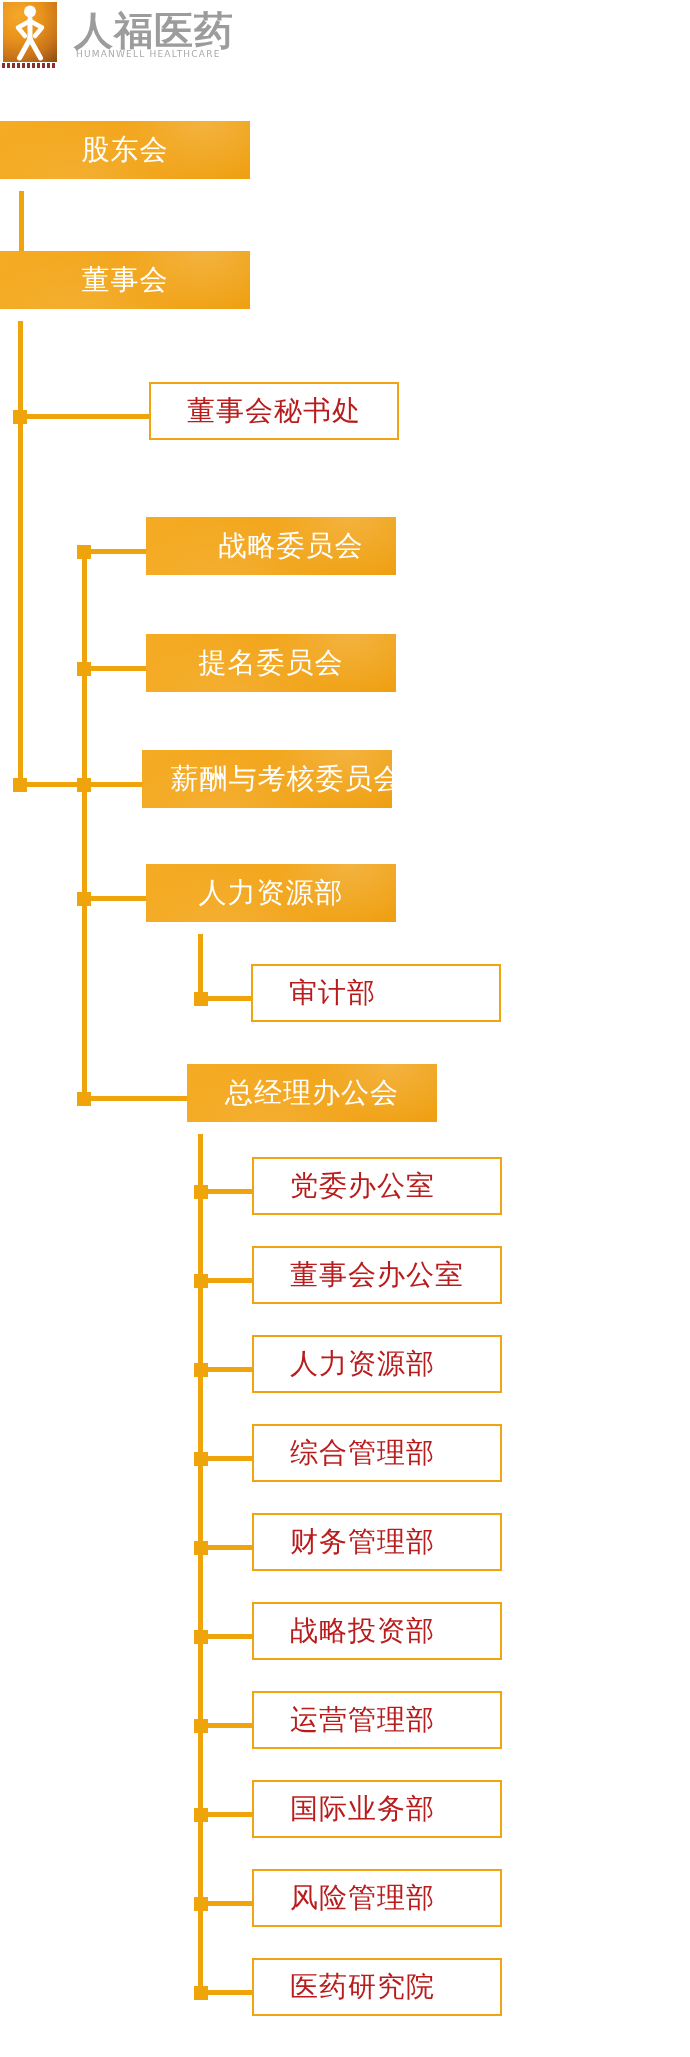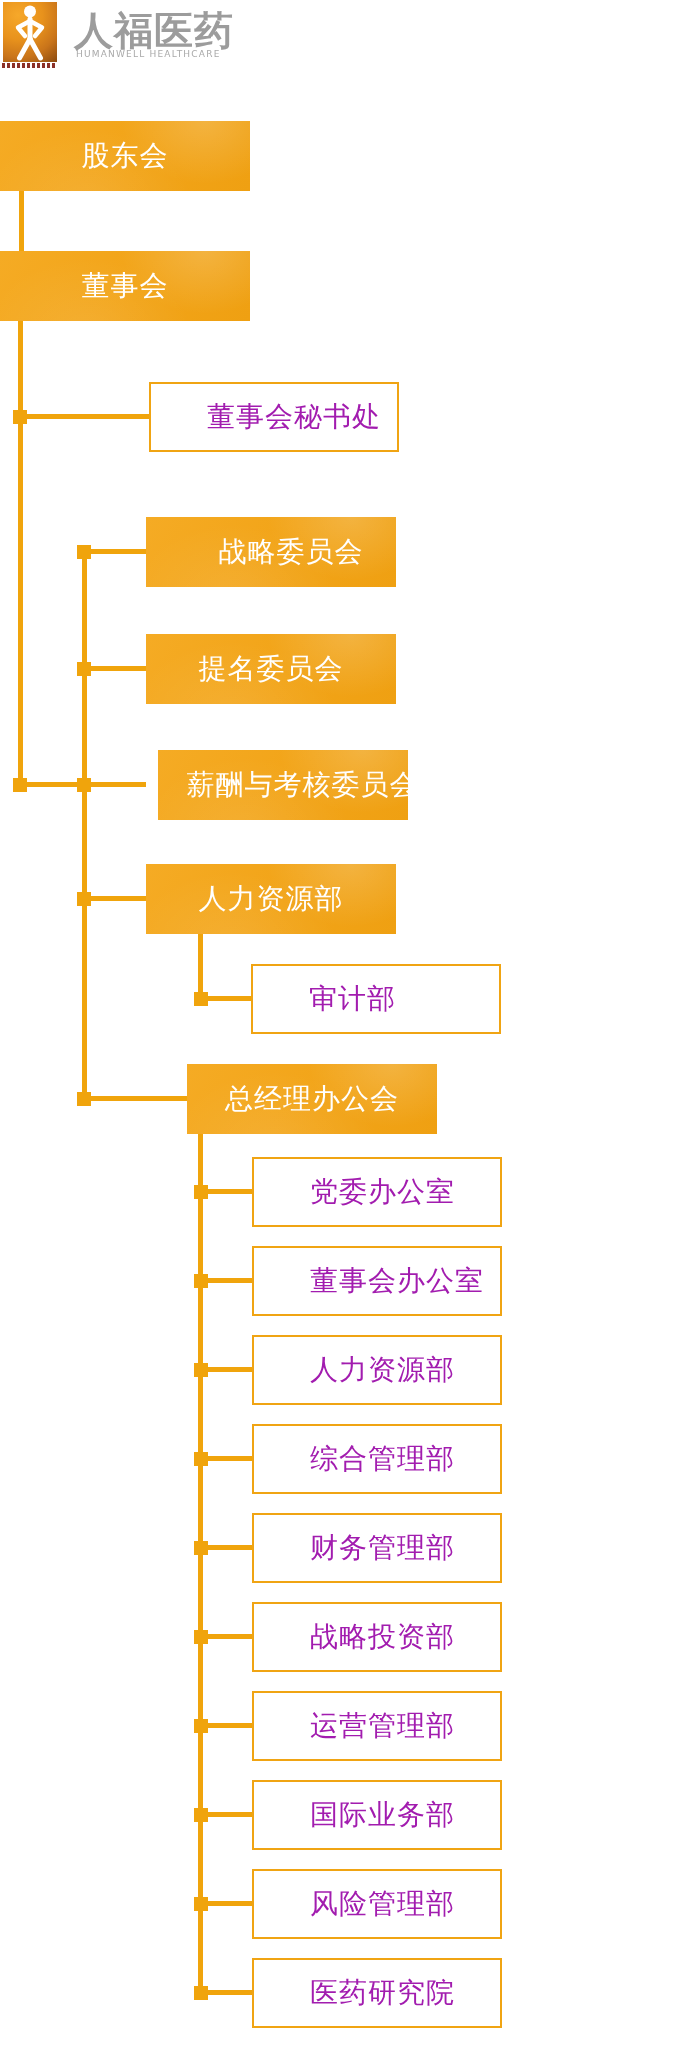--- a/index.html
+++ b/index.html
@@ -20,33 +20,33 @@
   .brand-cn{
     position:absolute;left:74px;top:4px;width:150px;
     font-size:39px;font-weight:bold;color:#9c9c9c;letter-spacing:1px;white-space:nowrap;
   }
   .brand-en{
     position:absolute;left:76px;top:49px;width:160px;
     font-size:9px;color:#a9a9a9;letter-spacing:1.2px;white-space:nowrap;
   }
   
   .box{
-    position:absolute;width:250px;height:70px;box-sizing:border-box;
+    position:absolute;width:250px;height:58px;box-sizing:border-box;
     display:flex;align-items:center;font-size:28px;letter-spacing:1px;white-space:nowrap;
   }
   .filled{
     justify-content:center;color:#ffffff;
     background:
       radial-gradient(120px 90px at 82% 0%,rgba(255,255,255,0.18),rgba(255,255,255,0) 70%),
       radial-gradient(150px 110px at 35% 120%,rgba(255,255,255,0.10),rgba(255,255,255,0) 70%),
       linear-gradient(115deg,#f5ab24 0%,#f2a418 55%,#efa012 100%);
   }
   .outlined{
-    background:#ffffff;border:2px solid #f0a413;color:#a21caf;
-    padding-left:56px;justify-content:flex-start;
+    background:#ffffff;border:2px solid #f0a413;color:#b91c1c;
+    padding-left:36px;justify-content:flex-start;
   }
   
   .vline,.hline,.node{position:absolute;background:#f0a40c;}
   .vline{width:5px;}
   .hline{height:5px;}
   .node{width:14px;height:14px;}
 </style>
 </head>
 <body>
 
@@ -107,21 +107,21 @@
 <div class="node" style="left:194px;top:1719px;"></div>
 <div class="node" style="left:194px;top:1808px;"></div>
 <div class="node" style="left:194px;top:1897px;"></div>
 <div class="node" style="left:194px;top:1986px;"></div>
 
 <div class="box filled" style="left:0;top:121px;">股东会</div>
 <div class="box filled" style="left:0;top:251px;">董事会</div>
 <div class="box outlined" style="left:149px;top:382px;">董事会秘书处</div>
 <div class="box filled" style="left:146px;top:517px;padding-left:40px;">战略委员会</div>
 <div class="box filled" style="left:146px;top:634px;">提名委员会</div>
-<div class="box filled" style="left:158px;top:750px;padding-left:39px;">薪酬与考核委员会</div>
+<div class="box filled" style="left:142px;top:750px;padding-left:39px;">薪酬与考核委员会</div>
 <div class="box filled" style="left:146px;top:864px;">人力资源部</div>
 <div class="box outlined" style="left:251px;top:964px;">审计部</div>
 <div class="box filled" style="left:187px;top:1064px;">总经理办公会</div>
 <div class="box outlined" style="left:252px;top:1157px;">党委办公室</div>
 <div class="box outlined" style="left:252px;top:1246px;">董事会办公室</div>
 <div class="box outlined" style="left:252px;top:1335px;">人力资源部</div>
 <div class="box outlined" style="left:252px;top:1424px;">综合管理部</div>
 <div class="box outlined" style="left:252px;top:1513px;">财务管理部</div>
 <div class="box outlined" style="left:252px;top:1602px;">战略投资部</div>
 <div class="box outlined" style="left:252px;top:1691px;">运营管理部</div>

